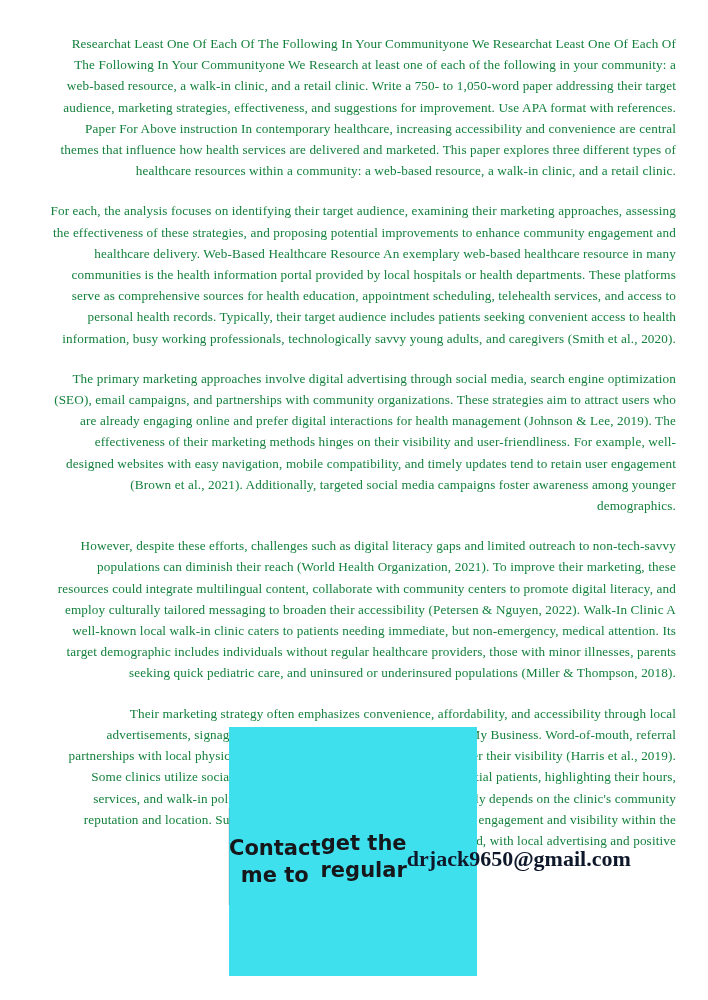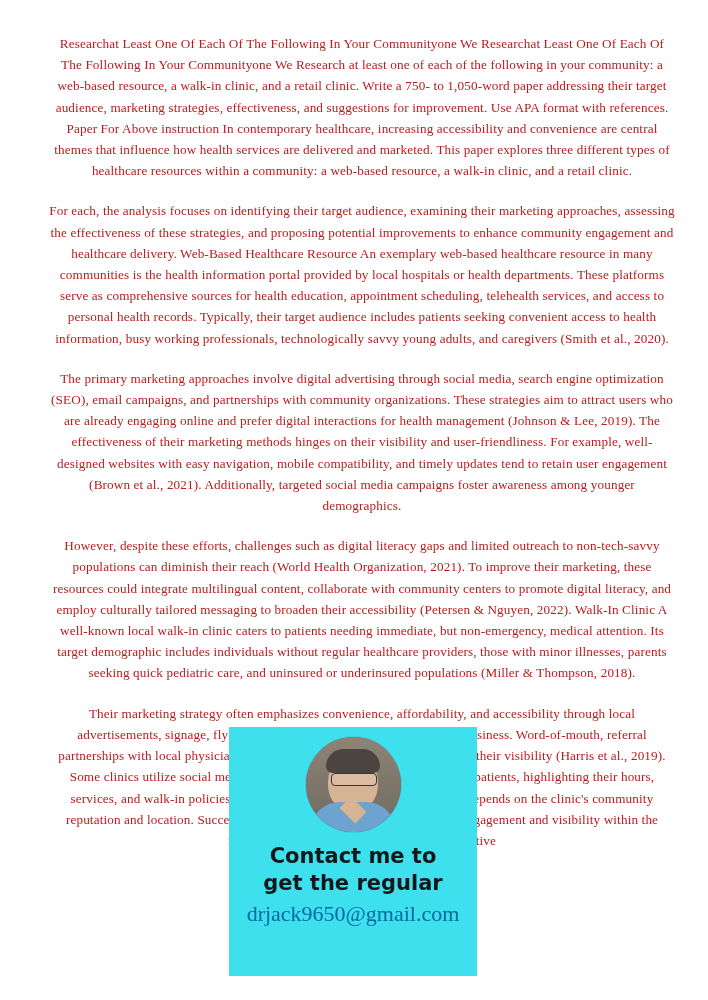--- a/index.html
+++ b/index.html
@@ -23,37 +23,37 @@
   }
   .doc-body {
     position: absolute;
     left: 48px;
     top: 33px;
     width: 628px;
   }
   .para {
     font-size: 13.2px;
     line-height: 21.2px;
-    color: #b91c1c;
-    text-align: center;
+    color: #15803d;
+    text-align: right;
     margin: 0 0 19px 0;
     letter-spacing: 0.01em;
   }
   .para:last-child { margin-bottom: 0; }
 
   
   .overlay-card {
     position: absolute;
     left: 229px;
     top: 727px;
     width: 248px;
     height: 249px;
     background: #3fe0ee;
     display: flex;
-    flex-direction: column;
+    flex-direction: row;
     align-items: center;
     box-sizing: border-box;
     padding-top: 10px;
   }
   .avatar {
     width: 95px;
     height: 95px;
     border-radius: 50%;
     overflow: hidden;
     background: #7a6f63;
@@ -121,23 +121,23 @@
     font-weight: bold;
     font-size: 21px;
     color: #16171a;
     line-height: 27px;
     text-align: center;
     margin: 0;
   }
   .overlay-line1 { margin-top: 11px; }
   .overlay-email {
     font-family: "Liberation Serif", serif;
-    font-weight: normal;
+    font-weight: bold;
     font-size: 22px;
-    color: #0369a1;
+    color: #0f172a;
     text-align: center;
     margin-top: 4px;
   }
 </style>
 </head>
 <body>
 
 <div class="page">
 
   <div class="doc-body">

